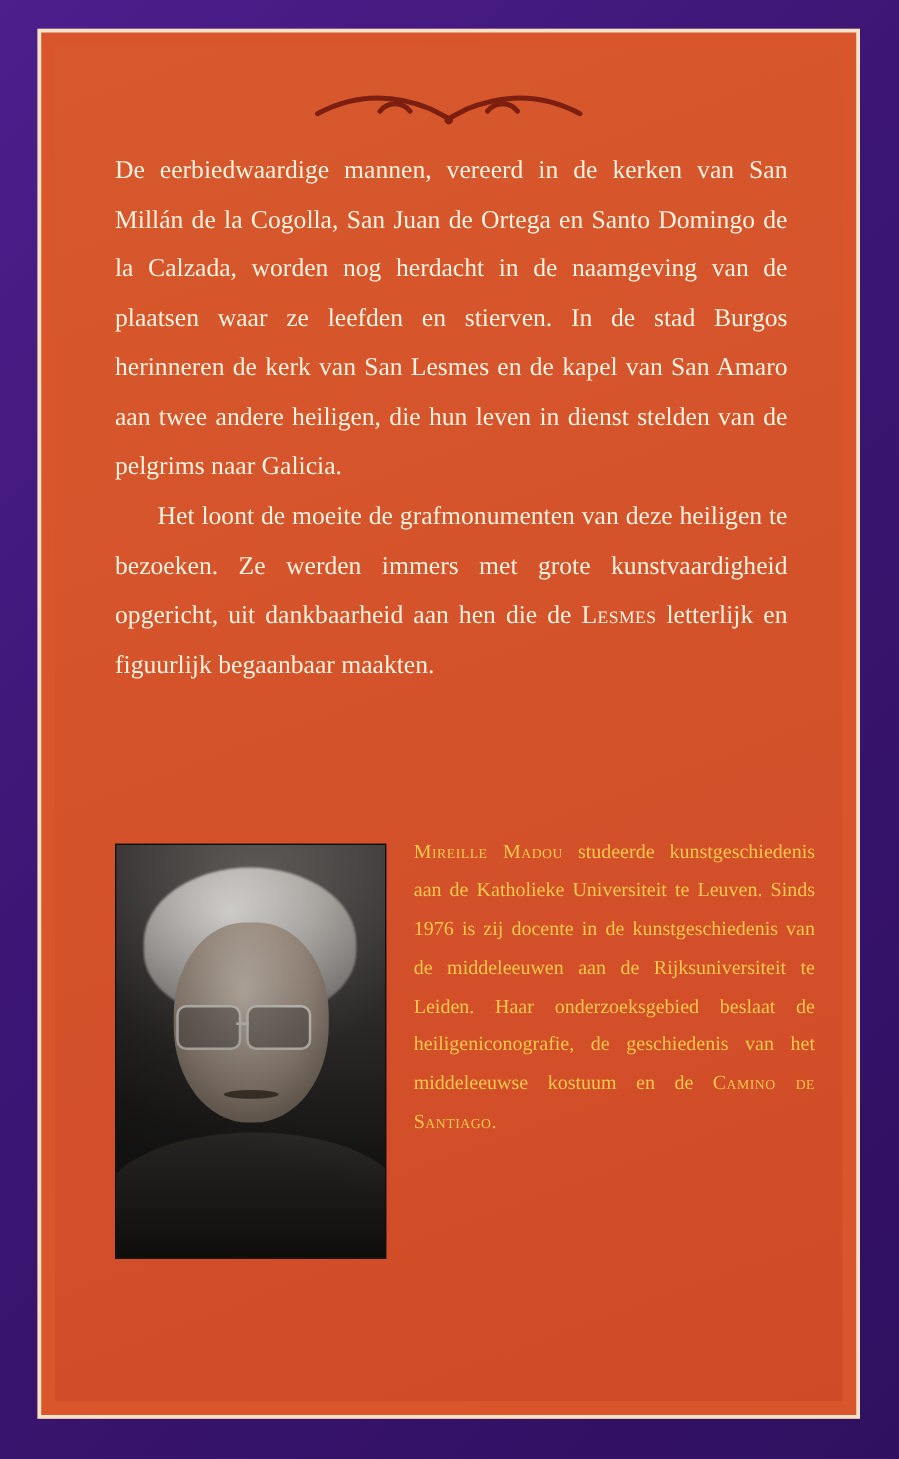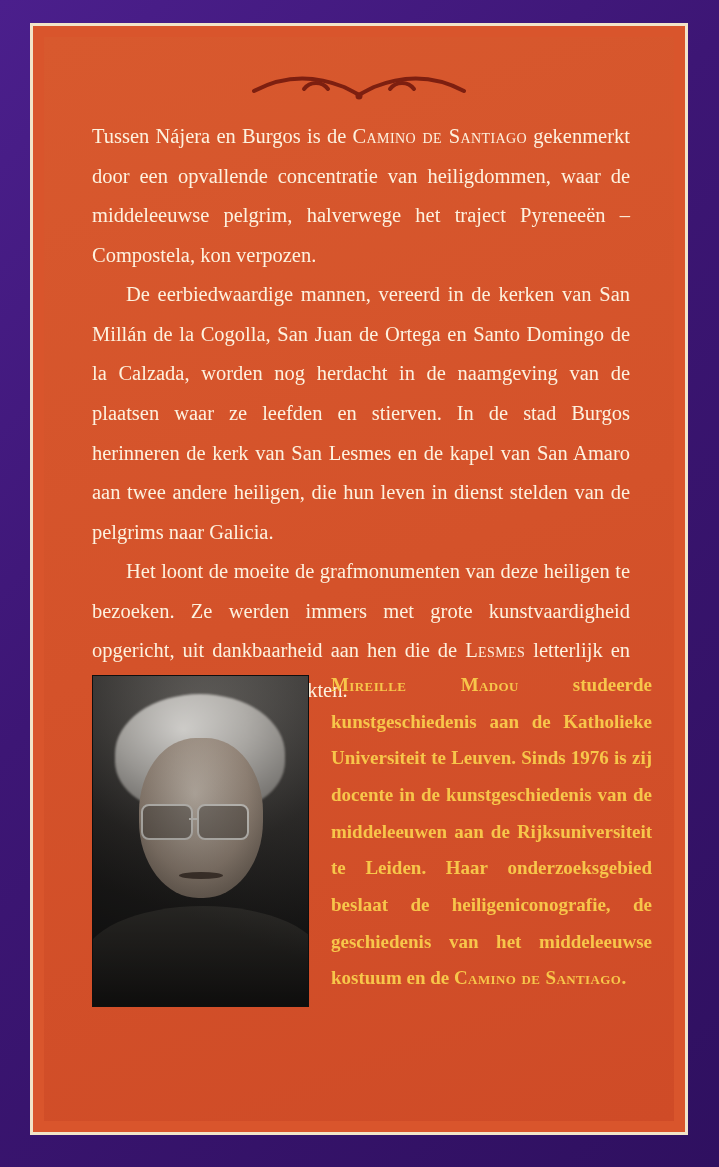--- a/index.html
+++ b/index.html
@@ -145,25 +145,25 @@
     border-radius: 50% 50% 0 0;
     background: linear-gradient(180deg, #3a3834 0%, #121110 100%);
   }
   .photo .shade {
     position: absolute; inset: 0;
     background: linear-gradient(200deg, rgba(255,255,255,0.07) 0%, rgba(0,0,0,0.35) 70%);
   }
 
   .author-text {
     color: #f7c64a;
-    font-size: 19px;
+    font-size: 16px;
     line-height: 1.93;
     text-align: justify;
     text-justify: inter-word;
-    font-weight: bold;
+    font-weight: normal;
   }
   .author-text .sc { font-variant: small-caps; }
   .clearer { clear: both; height: 0; }
 </style>
 </head>
 <body>
 
 <div class="cover">
   <div class="frame">
     <div class="panel">
@@ -171,21 +171,20 @@
       <div class="ornament">
         <svg width="230" height="30" viewBox="0 0 230 30" fill="none" xmlns="http://www.w3.org/2000/svg">
           <path d="M10 18 C 40 2, 70 2, 100 14 C 108 18, 112 20, 115 22 C 118 20, 122 18, 130 14 C 160 2, 190 2, 220 18" stroke="#7d1f10" stroke-width="4" fill="none" stroke-linecap="round"></path>
           <path d="M60 16 C 66 8, 78 8, 84 16" stroke="#7d1f10" stroke-width="4" fill="none" stroke-linecap="round"></path>
           <path d="M146 16 C 152 8, 164 8, 170 16" stroke="#7d1f10" stroke-width="4" fill="none" stroke-linecap="round"></path>
           <circle cx="115" cy="23" r="3.5" fill="#7d1f10"></circle>
         </svg>
       </div>
 
       <div class="blurb">
-        <p><span>Tussen Nájera en Burgos is de </span><span class="sc">Camino de Santiago</span><span> gekenmerkt door een opvallende concentratie van heiligdommen, waar de middeleeuwse pelgrim, halverwege het traject Pyreneeën – Compostela, kon verpozen.</span></p>
         <p>De eerbiedwaardige mannen, vereerd in de kerken van San Millán de la Cogolla, San Juan de Ortega en Santo Domingo de la Calzada, worden nog herdacht in de naamgeving van de plaatsen waar ze leefden en stierven. In de stad Burgos herinneren de kerk van San Lesmes en de kapel van San Amaro aan twee andere heiligen, die hun leven in dienst stelden van de pelgrims naar Galicia.</p>
         <p><span>Het loont de moeite de grafmonumenten van deze heiligen te bezoeken. Ze werden immers met grote kunstvaardigheid opgericht, uit dankbaarheid aan hen die de </span><span class="sc">Lesmes</span><span> letterlijk en figuurlijk begaanbaar maakten.</span></p>
       </div>
 
       <div class="author-wrap">
         <div class="photo">
           <div class="bg"></div>
           <div class="hair"></div>
           <div class="face"></div>
           <div class="glassL"></div>

